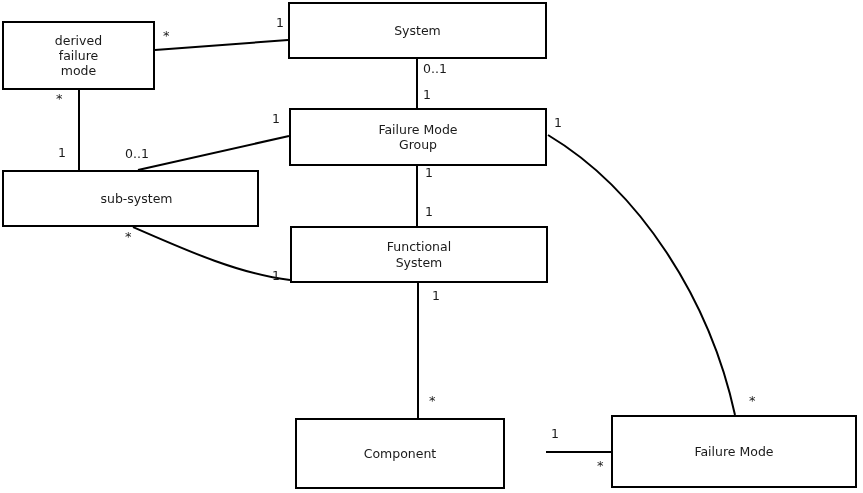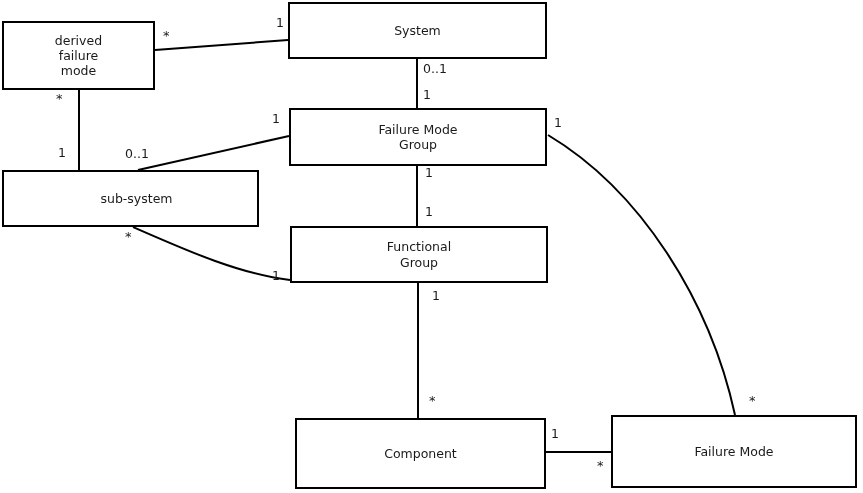--- a/index.html
+++ b/index.html
@@ -86,24 +86,24 @@
     <div class="box-label">Failure Mode
 Group</div>
   </div>
 
   <div class="uml-box" style="left: 2px; top: 170px; width: 257px; height: 57px; padding-left: 12px;">
     <div class="box-label">sub-system</div>
   </div>
 
   <div class="uml-box" style="left: 290px; top: 226px; width: 258px; height: 57px;">
     <div class="box-label">Functional
-Group</div>
+System</div>
   </div>
 
-  <div class="uml-box" style="left: 295px; top: 418px; width: 251px; height: 71px;">
+  <div class="uml-box" style="left: 295px; top: 418px; width: 210px; height: 71px;">
     <div class="box-label">Component</div>
   </div>
 
   <div class="uml-box" style="left: 611px; top: 415px; width: 246px; height: 73px;">
     <div class="box-label">Failure Mode</div>
   </div>
 
 <div class="mult star" style="left: 163px; top: 29px;">*</div>
     <div class="mult" style="left: 276px; top: 17px;">1</div>
     <div class="mult" style="left: 423px; top: 63px;">0..1</div>

